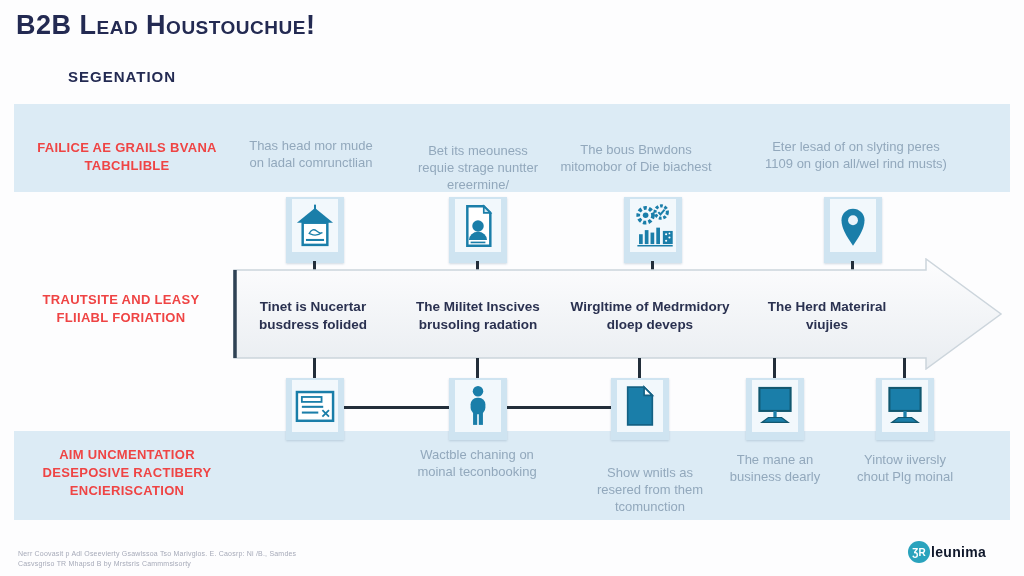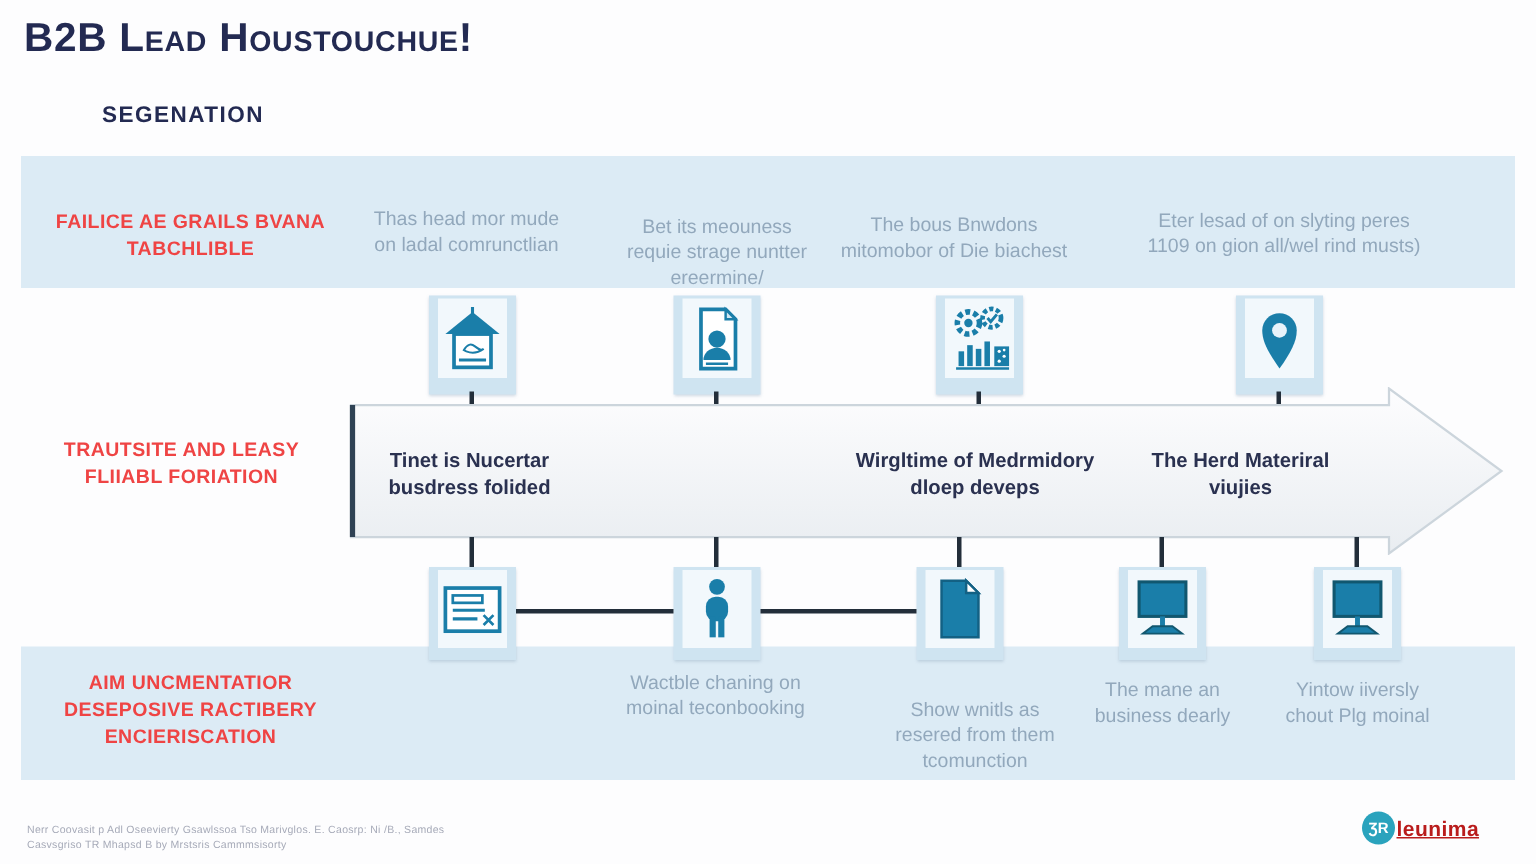--- a/index.html
+++ b/index.html
@@ -25,21 +25,21 @@
                display:flex;align-items:center;justify-content:center;}
   .card svg{display:block;}
   
   .stem{width:3px;background:#232e3a;}
   .hline{height:3px;background:#232e3a;}
   
   .footer-line{font-size:7px;color:#a6aab8;letter-spacing:0.2px;line-height:10px;}
   .logo-circle{width:22px;height:22px;border-radius:50%;background:#2aa3bd;
                color:#ffffff;font-size:10px;font-weight:bold;display:flex;
                align-items:center;justify-content:center;}
-  .logo-text{font-size:14px;color:#b91c1c;font-weight:600;letter-spacing:0.3px;text-decoration:underline;}
+  .logo-text{font-size:14px;color:#0f172a;font-weight:600;letter-spacing:0.3px;}
 </style>
 </head>
 <body>
 
 <div id="stage">
 
   <div class="abs title">B2B Lead Houstouchue!</div>
   <div class="abs subtitle">SEGENATION</div>
 
   <div class="abs band band-top"></div>
@@ -120,20 +120,22 @@
     </defs>
     <polygon points="2,12 694,12 694,1 769,56 694,111 694,100 2,100" fill="url(#arrowg)" stroke="#ccd5dc" stroke-width="1.5"></polygon>
     <line x1="3" y1="12" x2="3" y2="100" stroke="#2f4254" stroke-width="3.5"></line>
   </svg>
 
   <div class="abs rowlabel pre" style="left:18px;top:291px;width:206px;">TRAUTSITE AND LEASY
 FLIIABL FORIATION</div>
 
   <div class="abs arrowtext pre" style="left:228px;top:298px;width:170px;">Tinet is Nucertar
 busdress folided</div>
+  <div class="abs arrowtext pre" style="left:393px;top:298px;width:170px;">The Militet Inscives
+brusoling radation</div>
   <div class="abs arrowtext pre" style="left:553px;top:298px;width:194px;">Wirgltime of Medrmidory
 dloep deveps</div>
   <div class="abs arrowtext pre" style="left:742px;top:298px;width:170px;">The Herd Materiral
 viujies</div>
 
   <div class="abs stem" style="left:313px;top:358px;height:21px;"></div>
   <div class="abs stem" style="left:476px;top:358px;height:21px;"></div>
   <div class="abs stem" style="left:638px;top:358px;height:21px;"></div>
   <div class="abs stem" style="left:773px;top:358px;height:21px;"></div>
   <div class="abs stem" style="left:903px;top:358px;height:21px;"></div>

